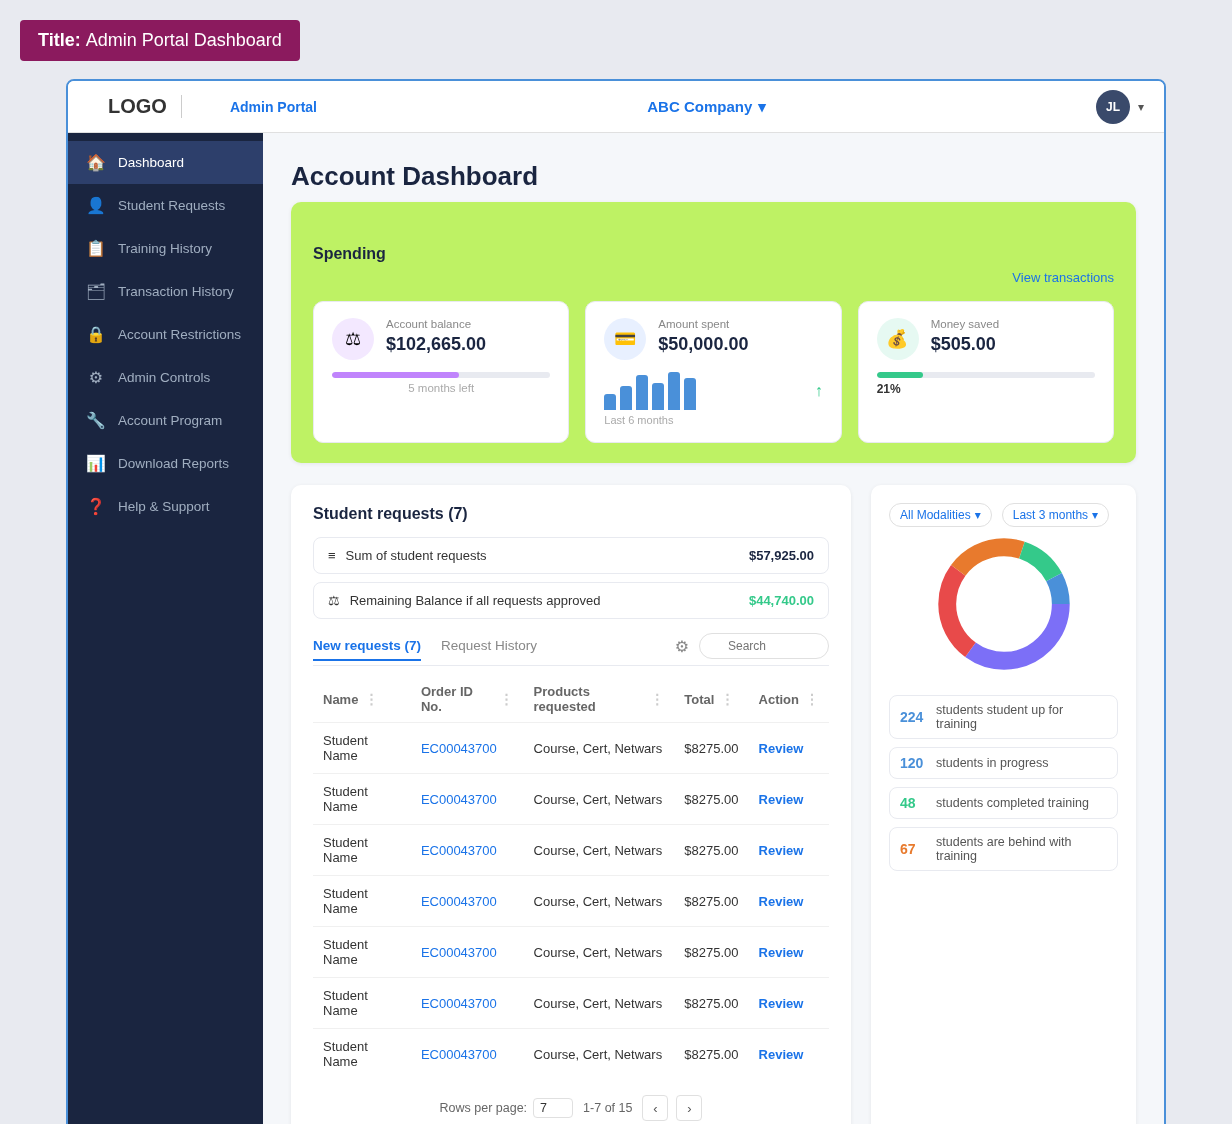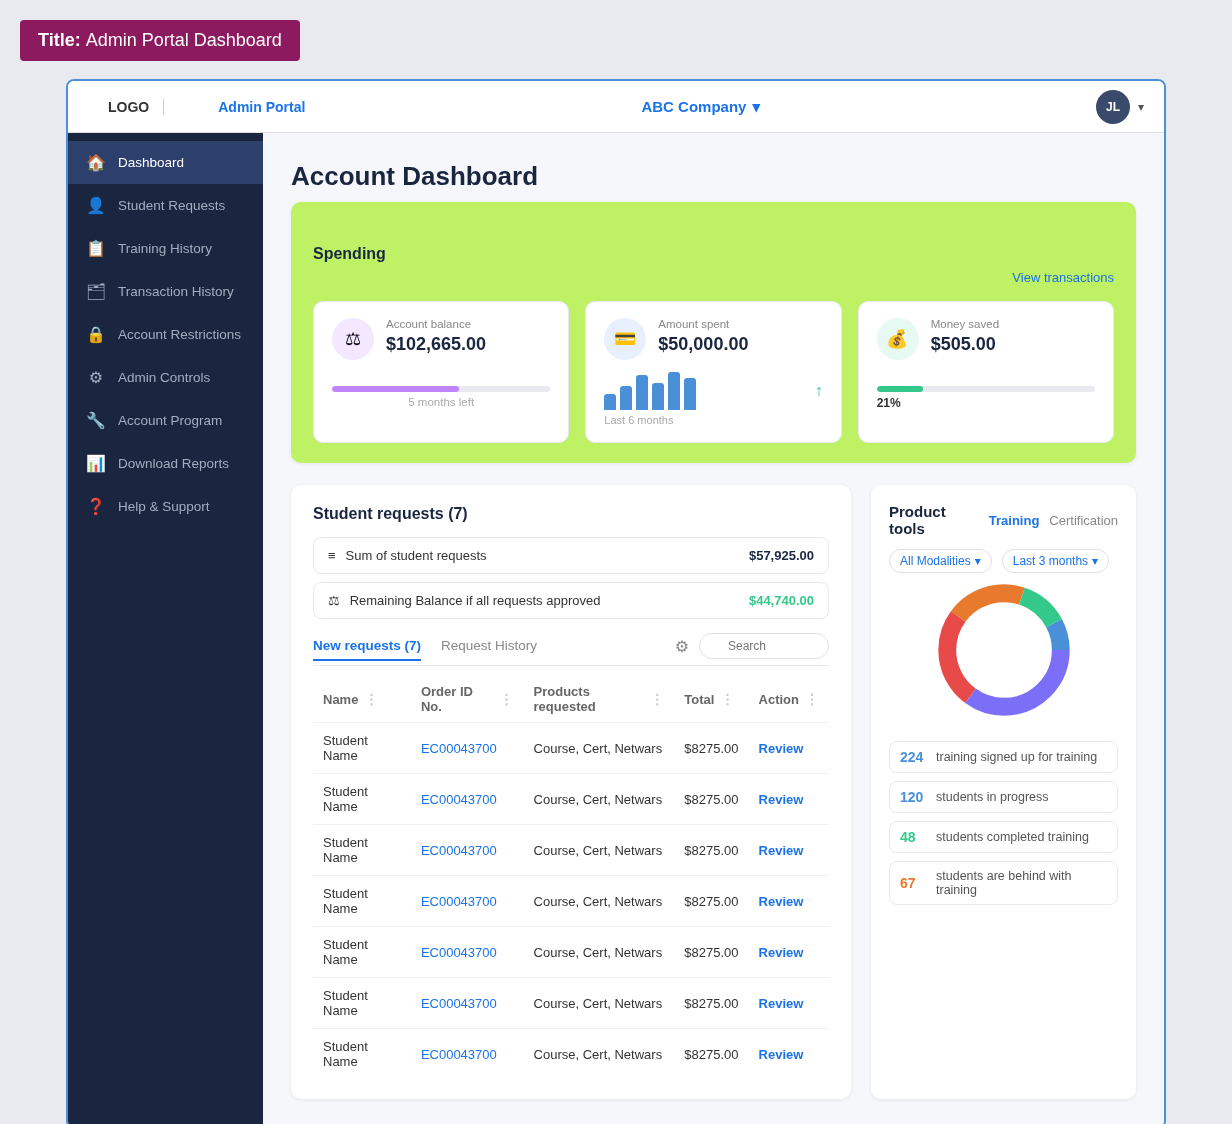--- a/index.html
+++ b/index.html
@@ -37,25 +37,25 @@
     .top-nav {
       display: flex;
       align-items: center;
       padding: 10px 20px;
       background: white;
       border-bottom: 1px solid #e0e0e0;
       height: 52px;
     }
     .top-nav .logo {
       font-weight: 700;
-      font-size: 14px;
+      font-size: 20px;
       color: #333;
       padding-right: 14px;
       border-right: 1px solid #ccc;
-      margin-right: 14px;
+      margin-right: 8px;
       padding-left: 20px;
     }
     .top-nav .portal-label {
       color: #1a73e8;
       font-weight: 600;
       font-size: 14px;
       margin-left: 40px;
     }
     .top-nav .company-selector {
       margin: 0 auto;
@@ -194,21 +194,21 @@
       font-size: 11.5px;
       color: #888;
       margin-bottom: 4px;
     }
     .card-value {
       font-size: 18px;
       font-weight: 800;
       color: #1a2540;
     }
     .card-sub {
-      margin-top: 26px;
+      margin-top: 12px;
     }
     .card-sub-text {
       font-size: 11.5px;
       color: #aaa;
       text-align: center;
       margin-top: 4px;
     }
     .progress-bar-bg {
       height: 6px;
       background: #e8eaf0;
@@ -706,30 +706,38 @@
                 <tr>
     <td>Student Name</td>
     <td class="order-id">EC00043700</td>
     <td>Course, Cert, Netwars</td>
     <td>$8275.00</td>
     <td class="review-btn">Review</td>
   </tr>
               </tbody>
           </table>
 
+          <div class="pagination-row">
+            <div class="rows-per-page">
+              <span>Rows per page:</span>
+              <select class="rows-select">
+                <option>7</option>
+                <option>10</option>
+                <option>25</option>
+              </select>
+            </div>
+            <span>1-7 of 15</span>
+            <div class="page-nav">
+              <button class="page-nav-btn">‹</button>
+              <button class="page-nav-btn">›</button>
+            </div>
+          </div>
         </section>
 
         <aside class="product-tools-section">
-          <div class="pt-header">
-            <span class="pt-title">Product tools</span>
-            <div id="pt-tabs-el" style="display:flex;gap:10px;">
-                <span class="pt-tab active">Training</span>
-                <span class="pt-tab">Certification</span>
-              </div>
-          </div>
           <div class="pt-filters" id="pt-filters-el">
               <div class="filter-dropdown">
                 <span>All Modalities</span> 
                 <span>▾</span>
               </div>
               <div class="filter-dropdown">
                 <span>Last 3 months</span> 
                 <span>▾</span>
               </div>
             </div>
@@ -739,21 +747,21 @@
             <circle cx="21" cy="21" r="15.9" fill="none" stroke="#7c6ff7" stroke-width="5" stroke-dasharray="34.96592623445439 64.93672014970102" stroke-dashoffset="99.90264638415542"></circle>
                 <circle cx="21" cy="21" r="15.9" fill="none" stroke="#e84a4a" stroke-width="5" stroke-dasharray="24.975661596038854 74.92698478811656" stroke-dashoffset="64.93672014970102"></circle>
                 <circle cx="21" cy="21" r="15.9" fill="none" stroke="#e87a2d" stroke-width="5" stroke-dasharray="19.980529276831085 79.92211710732434" stroke-dashoffset="39.96105855366217"></circle>
                 <circle cx="21" cy="21" r="15.9" fill="none" stroke="#34c98a" stroke-width="5" stroke-dasharray="11.98831756609865 87.91432881805677" stroke-dashoffset="19.980529276831078"></circle>
                 <circle cx="21" cy="21" r="15.9" fill="none" stroke="#4a90d9" stroke-width="5" stroke-dasharray="7.992211710732434 91.91043467342298" stroke-dashoffset="7.992211710732434"></circle>
               </svg>
           </div>
           <div class="stats-list" id="stats-list-el">
               <div class="stat-item">
                 <span class="stat-num num-blue">224</span>
-    <span>training signed up for training</span>
+    <span>students student up for training</span>
               </div>
               <div class="stat-item">
                 <span class="stat-num num-blue">120</span>
     <span>students in progress</span>
               </div>
               <div class="stat-item">
                 <span class="stat-num num-green">48</span>
     <span>students completed training</span>
               </div>
               <div class="stat-item">

